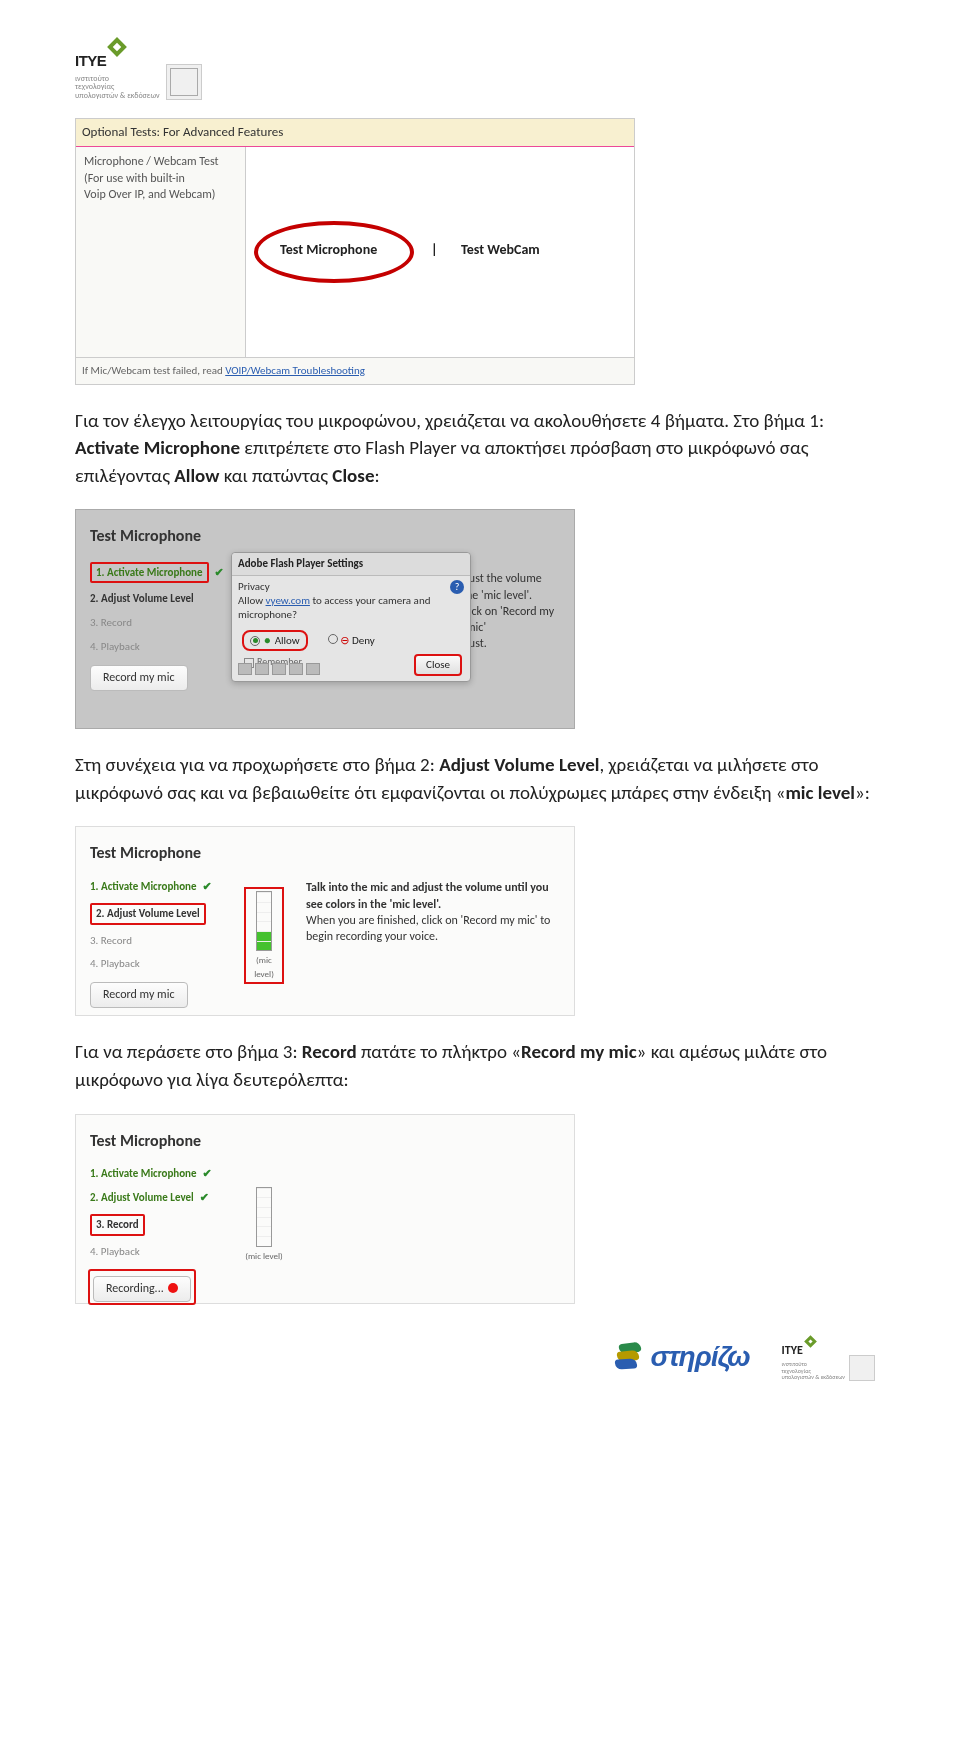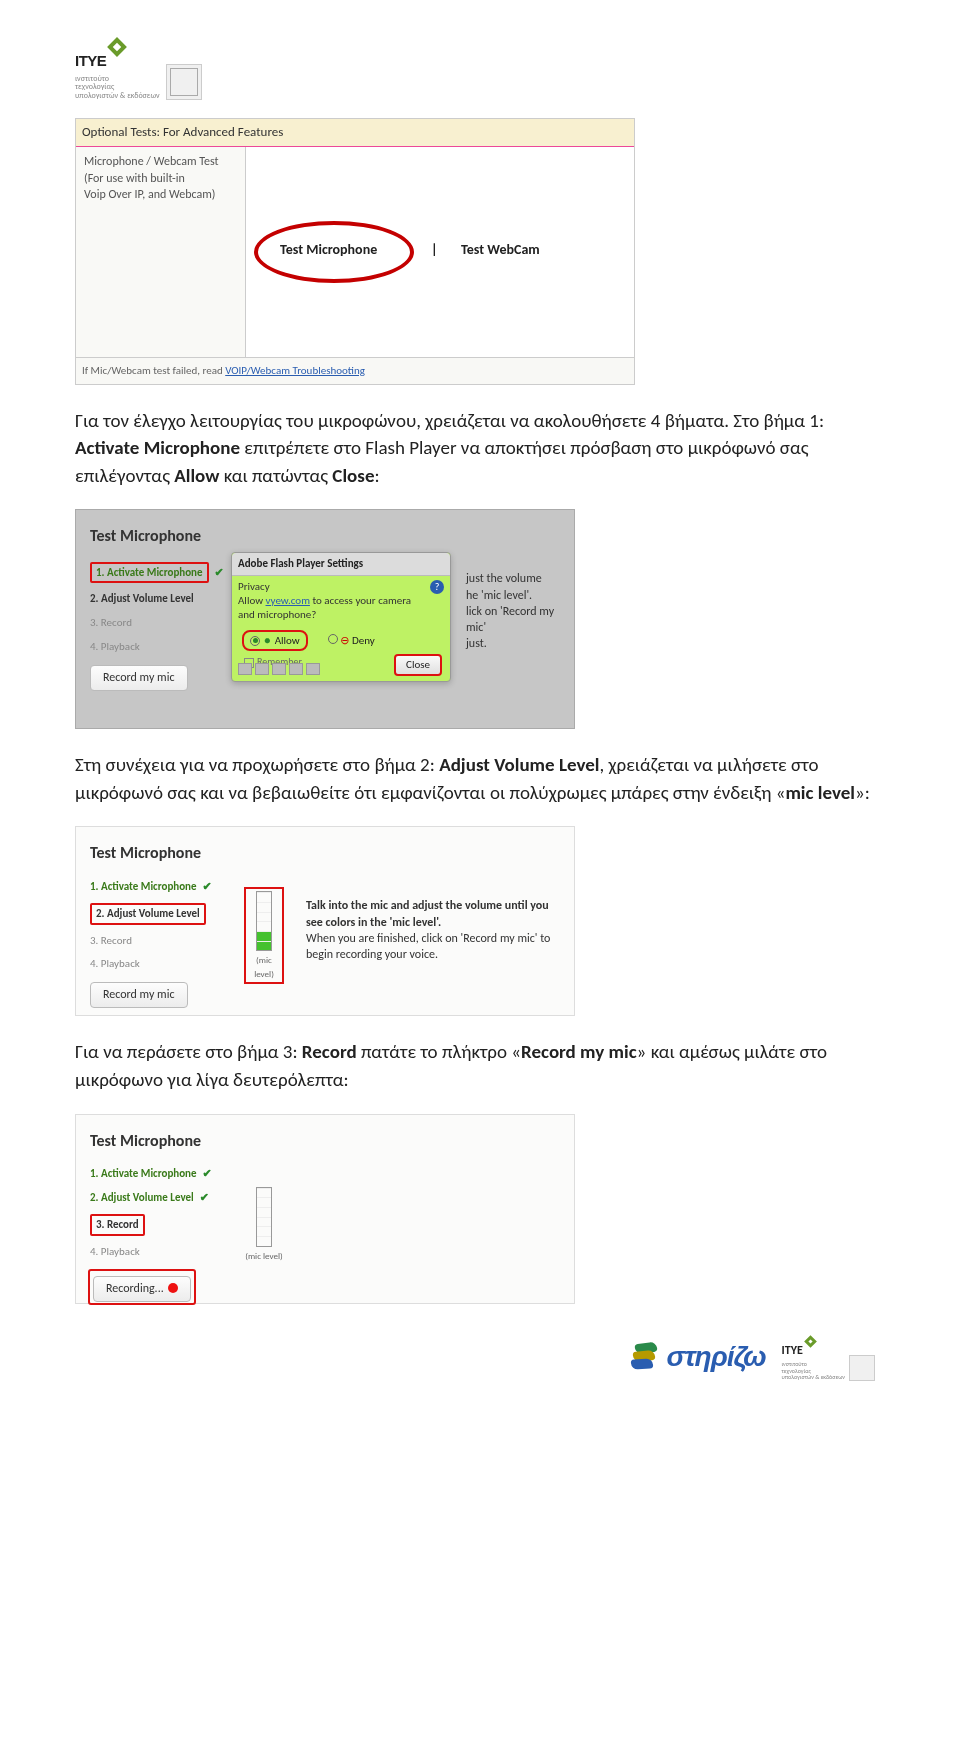--- a/index.html
+++ b/index.html
@@ -49,51 +49,51 @@
   .step-text-strong { font-weight: bold; }
   .rect-red { border: 2px solid #d11; border-radius: 2px; padding: 1px 4px; display: inline-block; }
   .chk { color: #2a8a2a; font-weight: bold; }
   .record-btn {
     display: inline-block; border: 1px solid #bbb; border-radius: 4px;
     padding: 3px 12px; font-size: 12px; background: linear-gradient(#fdfdfd,#ececec);
     color: #333; margin: 6px 0 0 14px;
   }
   .rec-red-dot { display: inline-block; width: 10px; height: 10px; background: #e11; border-radius: 50%; margin-left: 4px; vertical-align: -1px; }
   .sub-rect-red { border: 2px solid #d11; border-radius: 3px; padding: 1px 3px; display: inline-block; }
-  .panel .desc { position: absolute; left: 230px; top: 70px; font-size: 12px; color: #333; width: 260px; line-height: 1.35; }
+  .panel .desc { position: absolute; left: 230px; top: 52px; font-size: 12px; color: #333; width: 260px; line-height: 1.35; }
   .desc .db { font-weight: bold; }
   .mic-level-box { position: absolute; left: 168px; top: 60px; width: 40px; text-align: center; }
   .vu { width: 16px; height: 60px; border: 1px solid #999; margin: 0 auto; display: flex; flex-direction: column-reverse; }
   .vu .seg { flex: 1; border-top: 1px solid #eee; }
   .vu .seg.on { background: #45c12f; }
   .mic-label { font-size: 9px; color: #666; margin-top: 2px; }
   .mic-red-box { border: 2px solid #d11; padding: 2px; display: inline-block; }
 
   
-  .popup { position: absolute; left: 155px; top: 42px; width: 220px; height: 130px; background: #bef264; border: 1px solid #999; border-radius: 4px; box-shadow: 0 2px 6px rgba(0,0,0,.2); font-size: 11px; }
+  .popup { position: absolute; left: 155px; top: 42px; width: 240px; height: 130px; background: #e5e5e5; border: 1px solid #999; border-radius: 4px; box-shadow: 0 2px 6px rgba(0,0,0,.2); font-size: 11px; }
   .popup-hd { background: #dcdcdc; padding: 3px 6px; font-weight: bold; border-bottom: 1px solid #bbb; border-radius: 4px 4px 0 0; }
   .popup-body { padding: 4px 6px; }
   .popup-body .ptxt { color: #333; line-height: 1.25; }
   .popup-body .ptxt a { color: #2a5db0; }
   .popup-q { display: inline-block; width: 14px; height: 14px; background: #2a5db0; color: #fff; border-radius: 50%; text-align: center; font-size: 10px; line-height: 14px; float: right; }
   .radio-row { display: flex; gap: 20px; margin: 8px 4px 4px 4px; align-items: center; }
   .allow-pill { border: 2px solid #d11; border-radius: 8px; padding: 1px 6px; display: inline-flex; align-items: center; gap: 4px; }
   .allow-pill .r { width: 10px; height: 10px; border-radius: 50%; border: 1px solid #666; display: inline-flex; align-items: center; justify-content: center; }
   .allow-pill .r .dot { width: 5px; height: 5px; background: #2a8a2a; border-radius: 50%; }
   .deny .r { width: 10px; height: 10px; border-radius: 50%; border: 1px solid #666; display: inline-block; }
   .remember { font-size: 10px; color: #666; margin: 2px 6px; display: flex; align-items: center; gap: 3px; }
   .remember .cb { width: 10px; height: 10px; border: 1px solid #888; }
   .popup-tabs { position: absolute; bottom: 6px; left: 6px; display: flex; gap: 3px; }
   .popup-tabs .t { width: 14px; height: 12px; background: #bbb; border: 1px solid #999; }
   .close-btn { position: absolute; right: 8px; bottom: 5px; border: 2px solid #d11; border-radius: 4px; padding: 1px 10px; background: linear-gradient(#fafafa,#e0e0e0); font-size: 11px; }
 
   .panel1 { height: 220px; background: #c6c6c6; border-color: #aaa; }
 
   
-  .footer { display: flex; justify-content: flex-end; align-items: center; gap: 16px; margin-top: 30px; padding-right: 10px; }
+  .footer { display: flex; justify-content: flex-end; align-items: center; gap: 32px; margin-top: 30px; padding-right: 10px; }
   .stir-logo { display: flex; align-items: center; gap: 6px; }
   .stir-tree { width: 30px; height: 28px; position: relative; }
   .stir-tree .lf { position: absolute; width: 22px; height: 10px; border-radius: 6px 12px 6px 12px; }
   .stir-tree .l1 { background: #2a8a4a; top: 0; left: 4px; transform: rotate(-8deg); }
   .stir-tree .l2 { background: #b59a00; top: 8px; left: 2px; transform: rotate(-6deg); }
   .stir-tree .l3 { background: #2a5db0; top: 16px; left: 0; transform: rotate(-4deg); }
   .stir-text { font-family: Verdana, Arial; font-style: italic; font-weight: bold; font-size: 28px; color: #2a5db0; letter-spacing: -1px; }
   .itye-mini { display: flex; align-items: flex-end; gap: 4px; }
   .itye-mini .cube { width: 26px; height: 26px; background: #f0f0f0; border: 1px solid #ccc; }
   .itye-mini .txt { font-size: 12px; font-weight: bold; }

